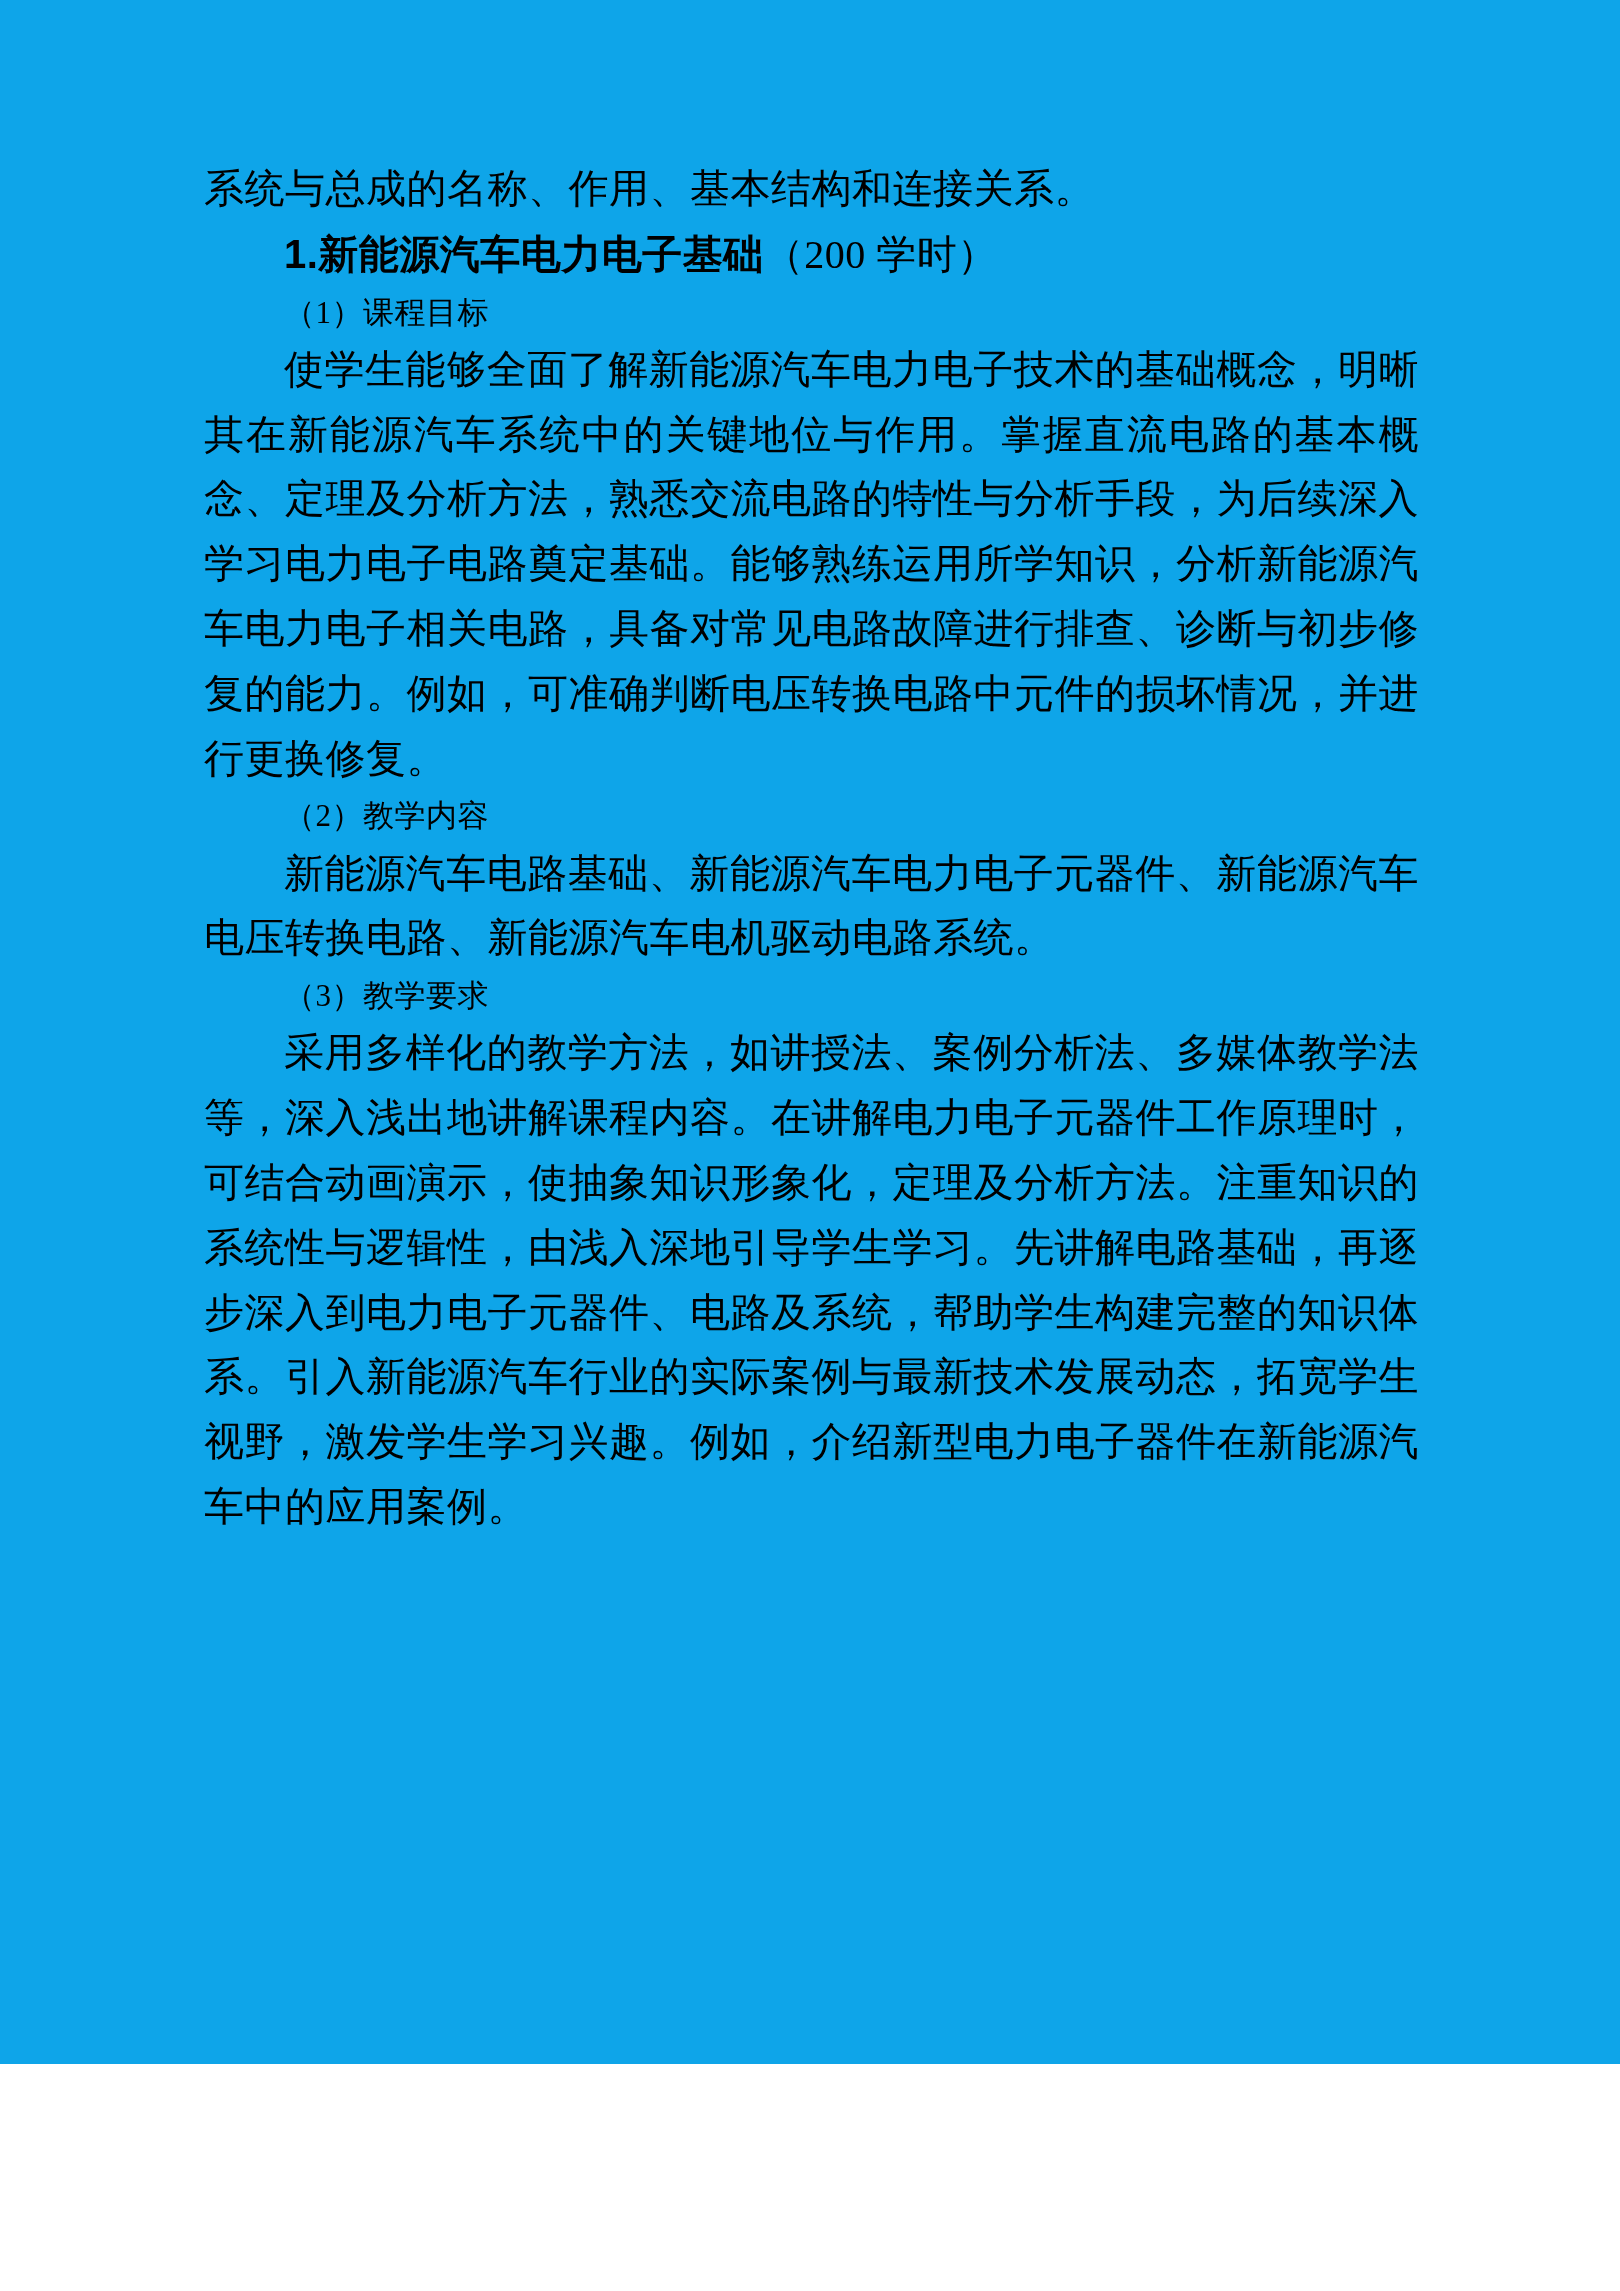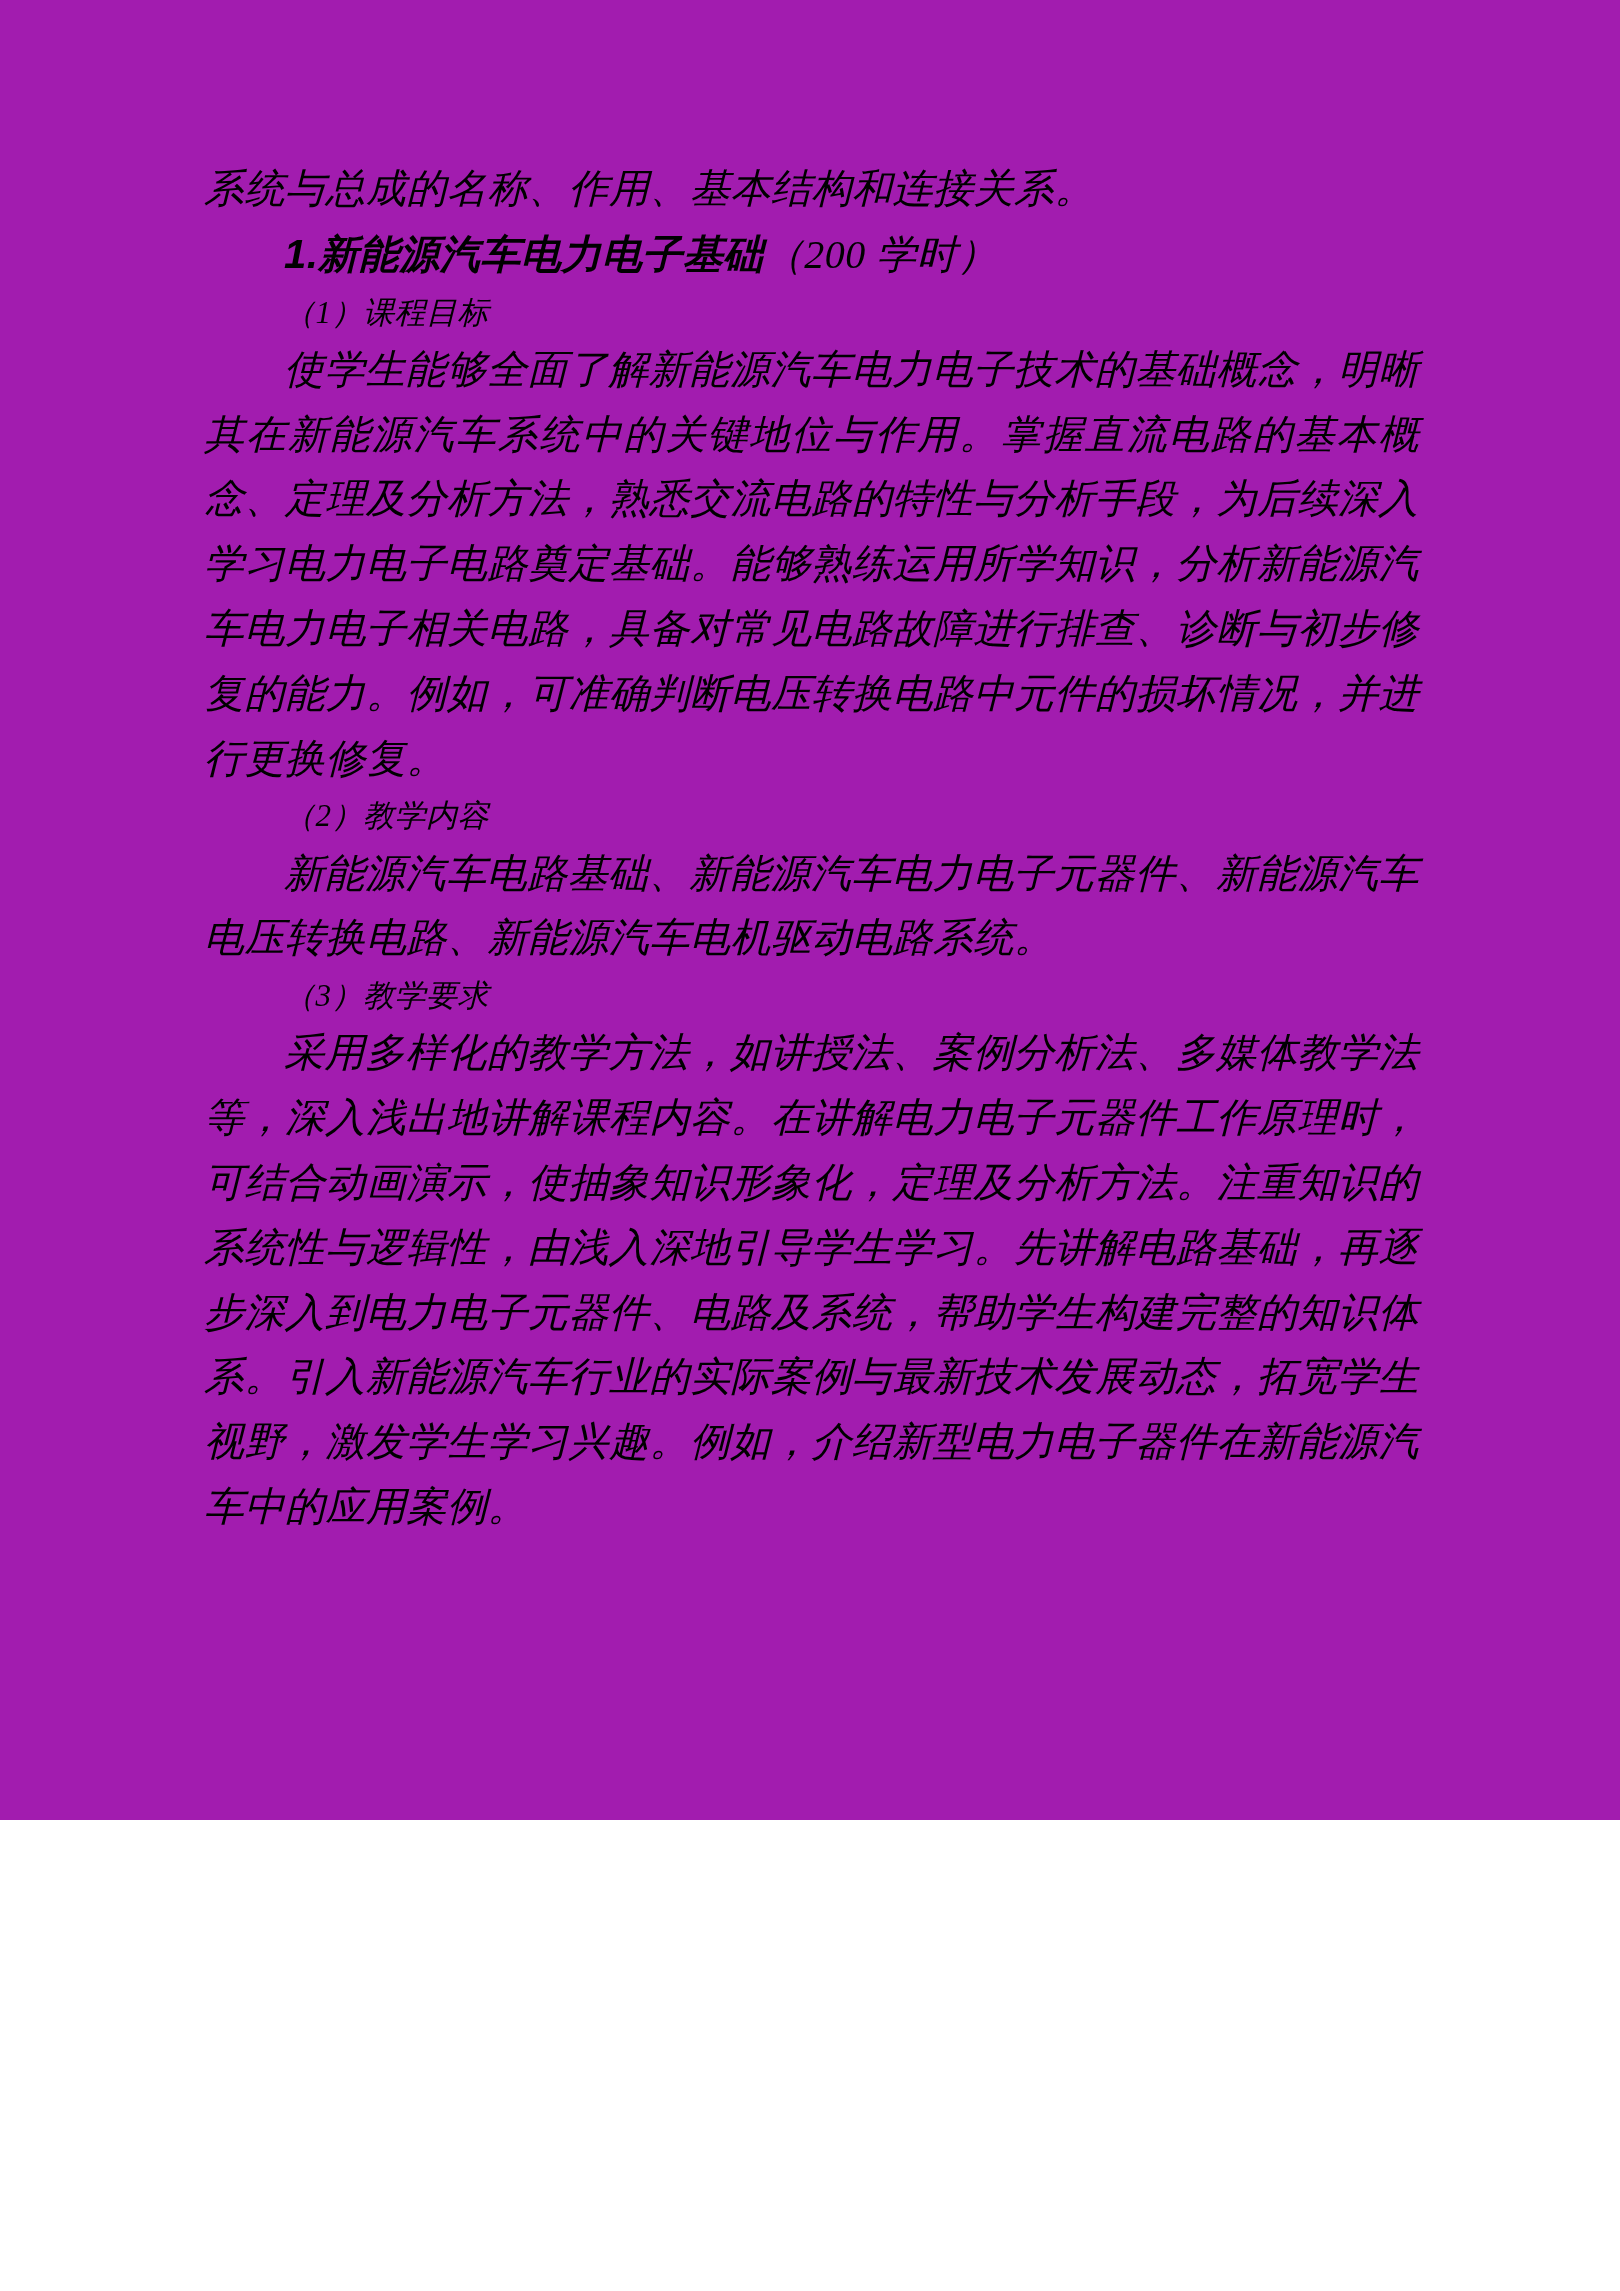--- a/index.html
+++ b/index.html
@@ -3,27 +3,26 @@
 <meta charset="utf-8">
 <style>
   html, body {
     margin: 0;
     padding: 0;
     background: #ffffff;
   }
   .page {
     position: relative;
     width: 1620px;
-    height: 1820px;
-    background: #a21caf;
+    height: 2064px;
+    background: #0ea5e9;
     margin: 0 auto;
     overflow: hidden;
     font-family: "Liberation Serif", "DejaVu Serif", serif;
     color: #000000;
-    font-style: italic;
   }
   .content {
     position: absolute;
     left: 204px;
     top: 157px;
     width: 1215px;
   }
   .para {
     font-size: 40px;
     line-height: 1.62;

